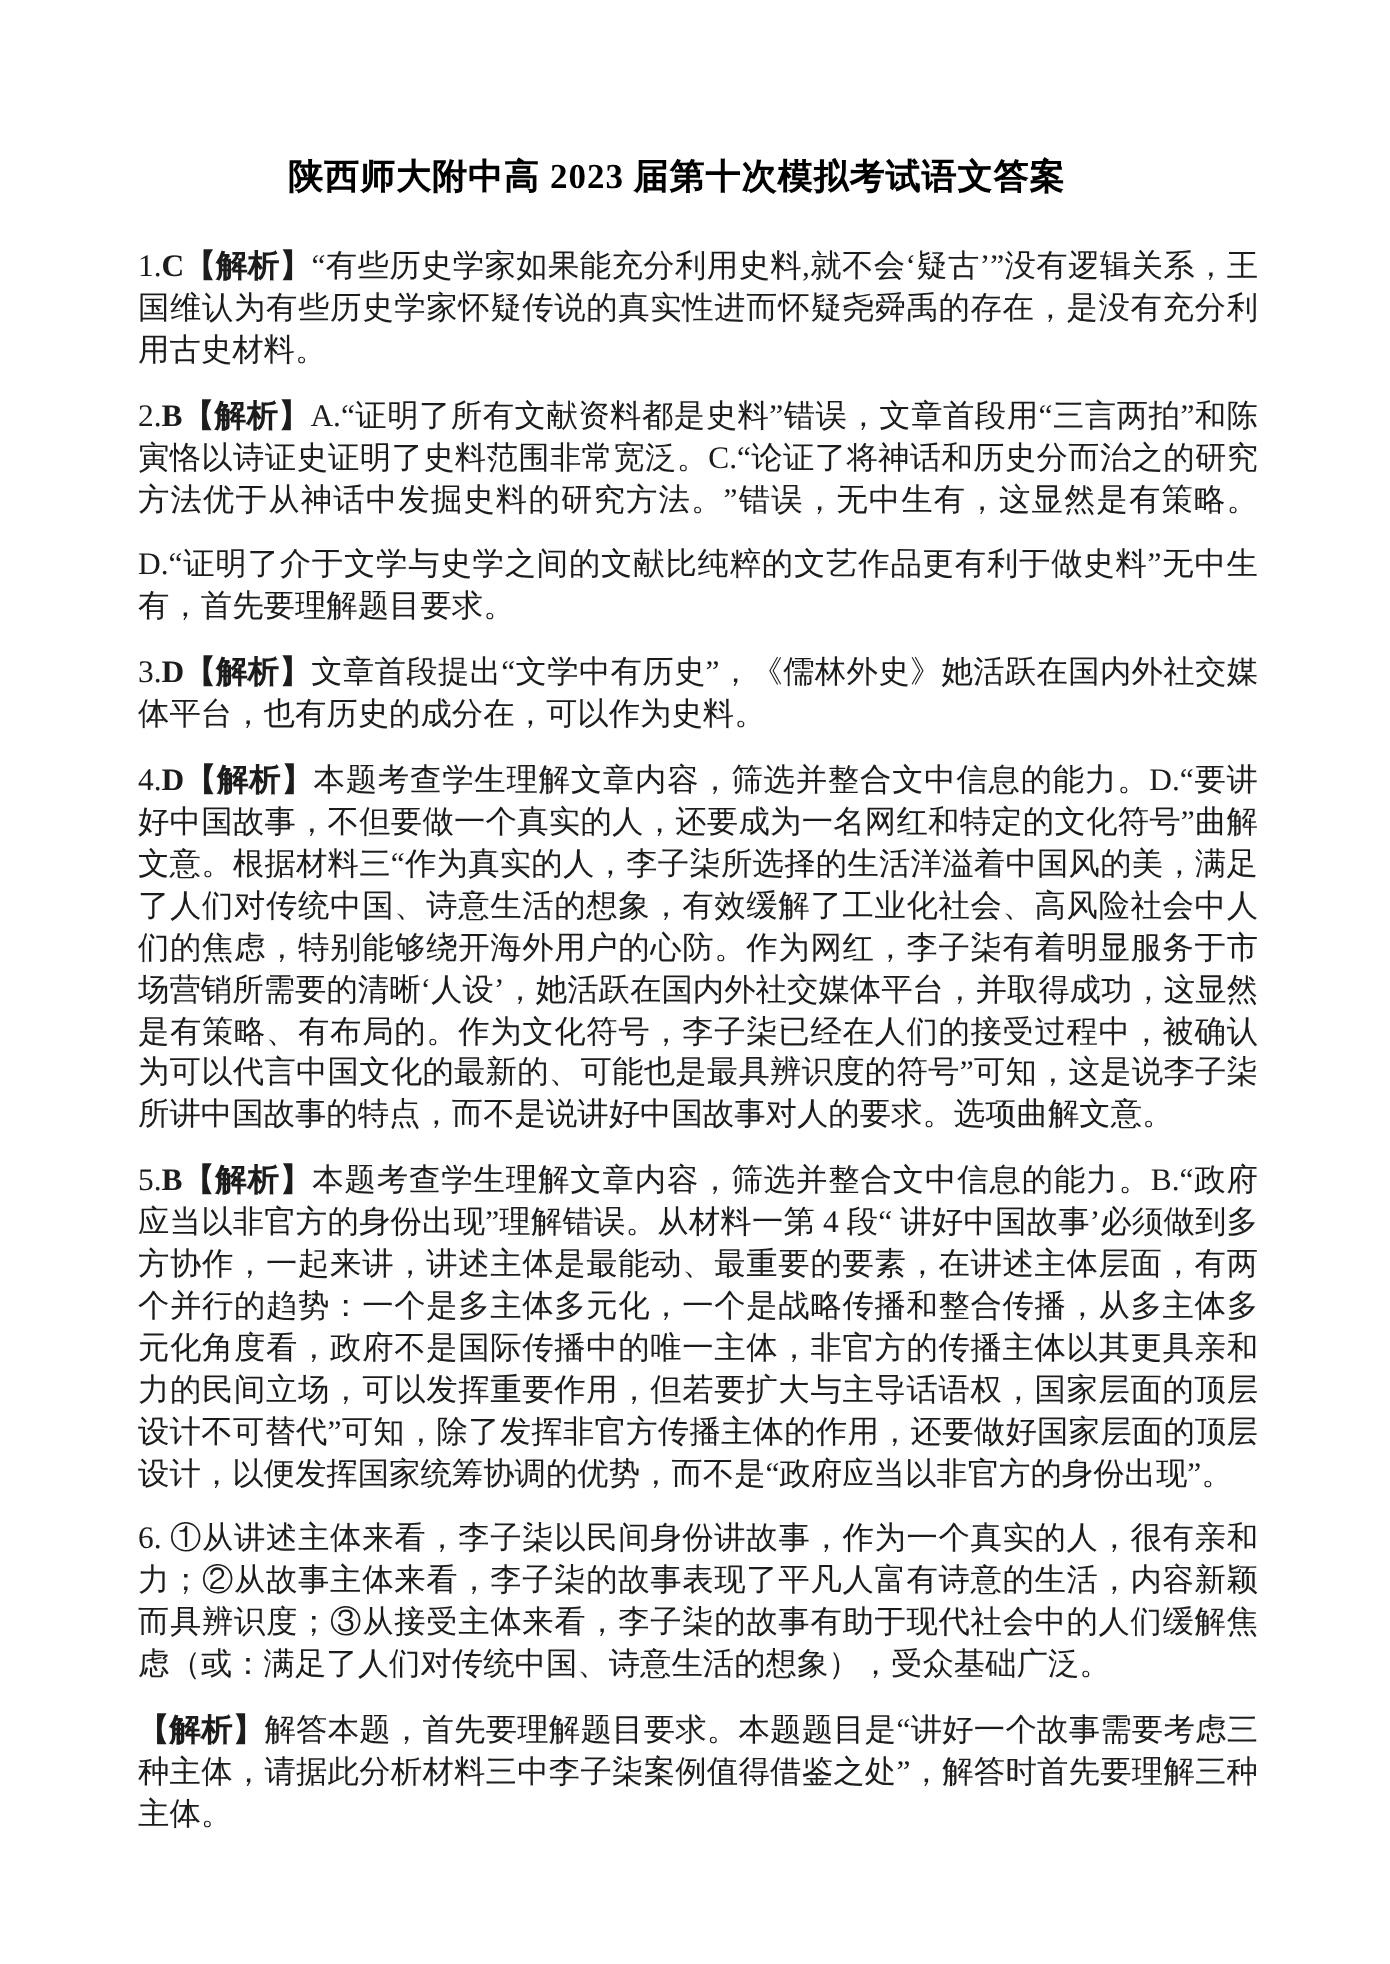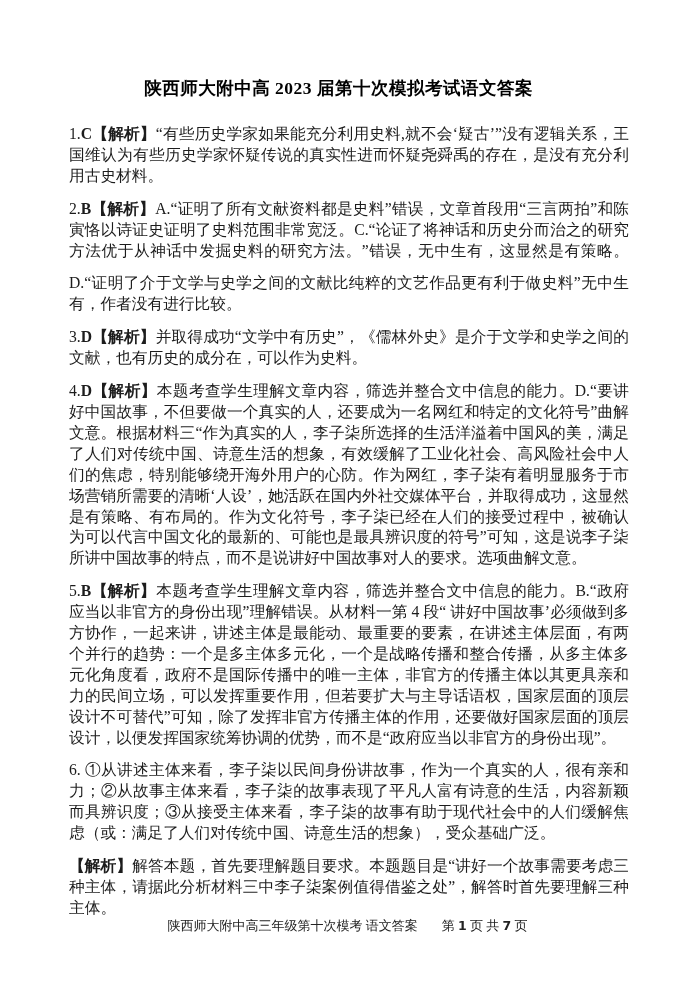--- a/index.html
+++ b/index.html
@@ -74,31 +74,28 @@
 <div class="page">
 
   <h1 class="title">陕西师大附中高 2023 届第十次模拟考试语文答案</h1>
 
   <div class="content">
 
     <p class="para"><span>1.</span><span class="ans">C</span><span class="tag">【解析】</span><span>“有些历史学家如果能充分利用史料,就不会‘疑古’”没有逻辑关系，王国维认为有些历史学家怀疑传说的真实性进而怀疑尧舜禹的存在，是没有充分利用古史材料。</span></p>
 
     <p class="para force-last"><span>2.</span><span class="ans">B</span><span class="tag">【解析】</span><span>A.“证明了所有文献资料都是史料”错误，文章首段用“三言两拍”和陈寅恪以诗证史证明了史料范围非常宽泛。C.“论证了将神话和历史分而治之的研究方法优于从神话中发掘史料的研究方法。”错误，无中生有，这显然是有策略。</span></p>
 
-    <p class="para"><span>D.“证明了介于文学与史学之间的文献比纯粹的文艺作品更有利于做史料”无中生有，作者没有进行比较。</span></p>
+    <p class="para"><span>D.“证明了介于文学与史学之间的文献比纯粹的文艺作品更有利于做史料”无中生有，首先要理解题目要求。</span></p>
 
-    <p class="para"><span>3.</span><span class="ans">D</span><span class="tag">【解析】</span><span>并取得成功“文学中有历史”，《儒林外史》是介于文学和史学之间的文献，也有历史的成分在，可以作为史料。</span></p>
+    <p class="para"><span>3.</span><span class="ans">D</span><span class="tag">【解析】</span><span>文章首段提出“文学中有历史”，《儒林外史》她活跃在国内外社交媒体平台，也有历史的成分在，可以作为史料。</span></p>
 
     <p class="para"><span>4.</span><span class="ans">D</span><span class="tag">【解析】</span><span>本题考查学生理解文章内容，筛选并整合文中信息的能力。D.“要讲好中国故事，不但要做一个真实的人，还要成为一名网红和特定的文化符号”曲解文意。根据材料三“作为真实的人，李子柒所选择的生活洋溢着中国风的美，满足了人们对传统中国、诗意生活的想象，有效缓解了工业化社会、高风险社会中人们的焦虑，特别能够绕开海外用户的心防。作为网红，李子柒有着明显服务于市场营销所需要的清晰‘人设’，她活跃在国内外社交媒体平台，并取得成功，这显然是有策略、有布局的。作为文化符号，李子柒已经在人们的接受过程中，被确认为可以代言中国文化的最新的、可能也是最具辨识度的符号”可知，这是说李子柒所讲中国故事的特点，而不是说讲好中国故事对人的要求。选项曲解文意。</span></p>
 
     <p class="para"><span>5.</span><span class="ans">B</span><span class="tag">【解析】</span><span>本题考查学生理解文章内容，筛选并整合文中信息的能力。B.“政府应当以非官方的身份出现”理解错误。从材料一第 4 段“ 讲好中国故事’必须做到多方协作，一起来讲，讲述主体是最能动、最重要的要素，在讲述主体层面，有两个并行的趋势：一个是多主体多元化，一个是战略传播和整合传播，从多主体多元化角度看，政府不是国际传播中的唯一主体，非官方的传播主体以其更具亲和力的民间立场，可以发挥重要作用，但若要扩大与主导话语权，国家层面的顶层设计不可替代”可知，除了发挥非官方传播主体的作用，还要做好国家层面的顶层设计，以便发挥国家统筹协调的优势，而不是“政府应当以非官方的身份出现”。</span></p>
 
     <p class="para"><span>6. </span><span>①从讲述主体来看，李子柒以民间身份讲故事，作为一个真实的人，很有亲和力；②从故事主体来看，李子柒的故事表现了平凡人富有诗意的生活，内容新颖而具辨识度；③从接受主体来看，李子柒的故事有助于现代社会中的人们缓解焦虑（或：满足了人们对传统中国、诗意生活的想象），受众基础广泛。</span></p>
 
     <p class="para"><span class="tag">【解析】</span><span>解答本题，首先要理解题目要求。本题题目是“讲好一个故事需要考虑三种主体，请据此分析材料三中李子柒案例值得借鉴之处”，解答时首先要理解三种主体。</span></p>
 
   </div>
 
-  <div class="footer">
-    <span>陕西师大附中高三年级第十次模考 语文答案</span><span class="pageinfo"><span>第</span> <span class="pagenum">1</span> <span>页 共</span> <span class="pagenum">7</span> <span>页</span></span>
-  </div>
 
 </div>
 
 </body></html>

